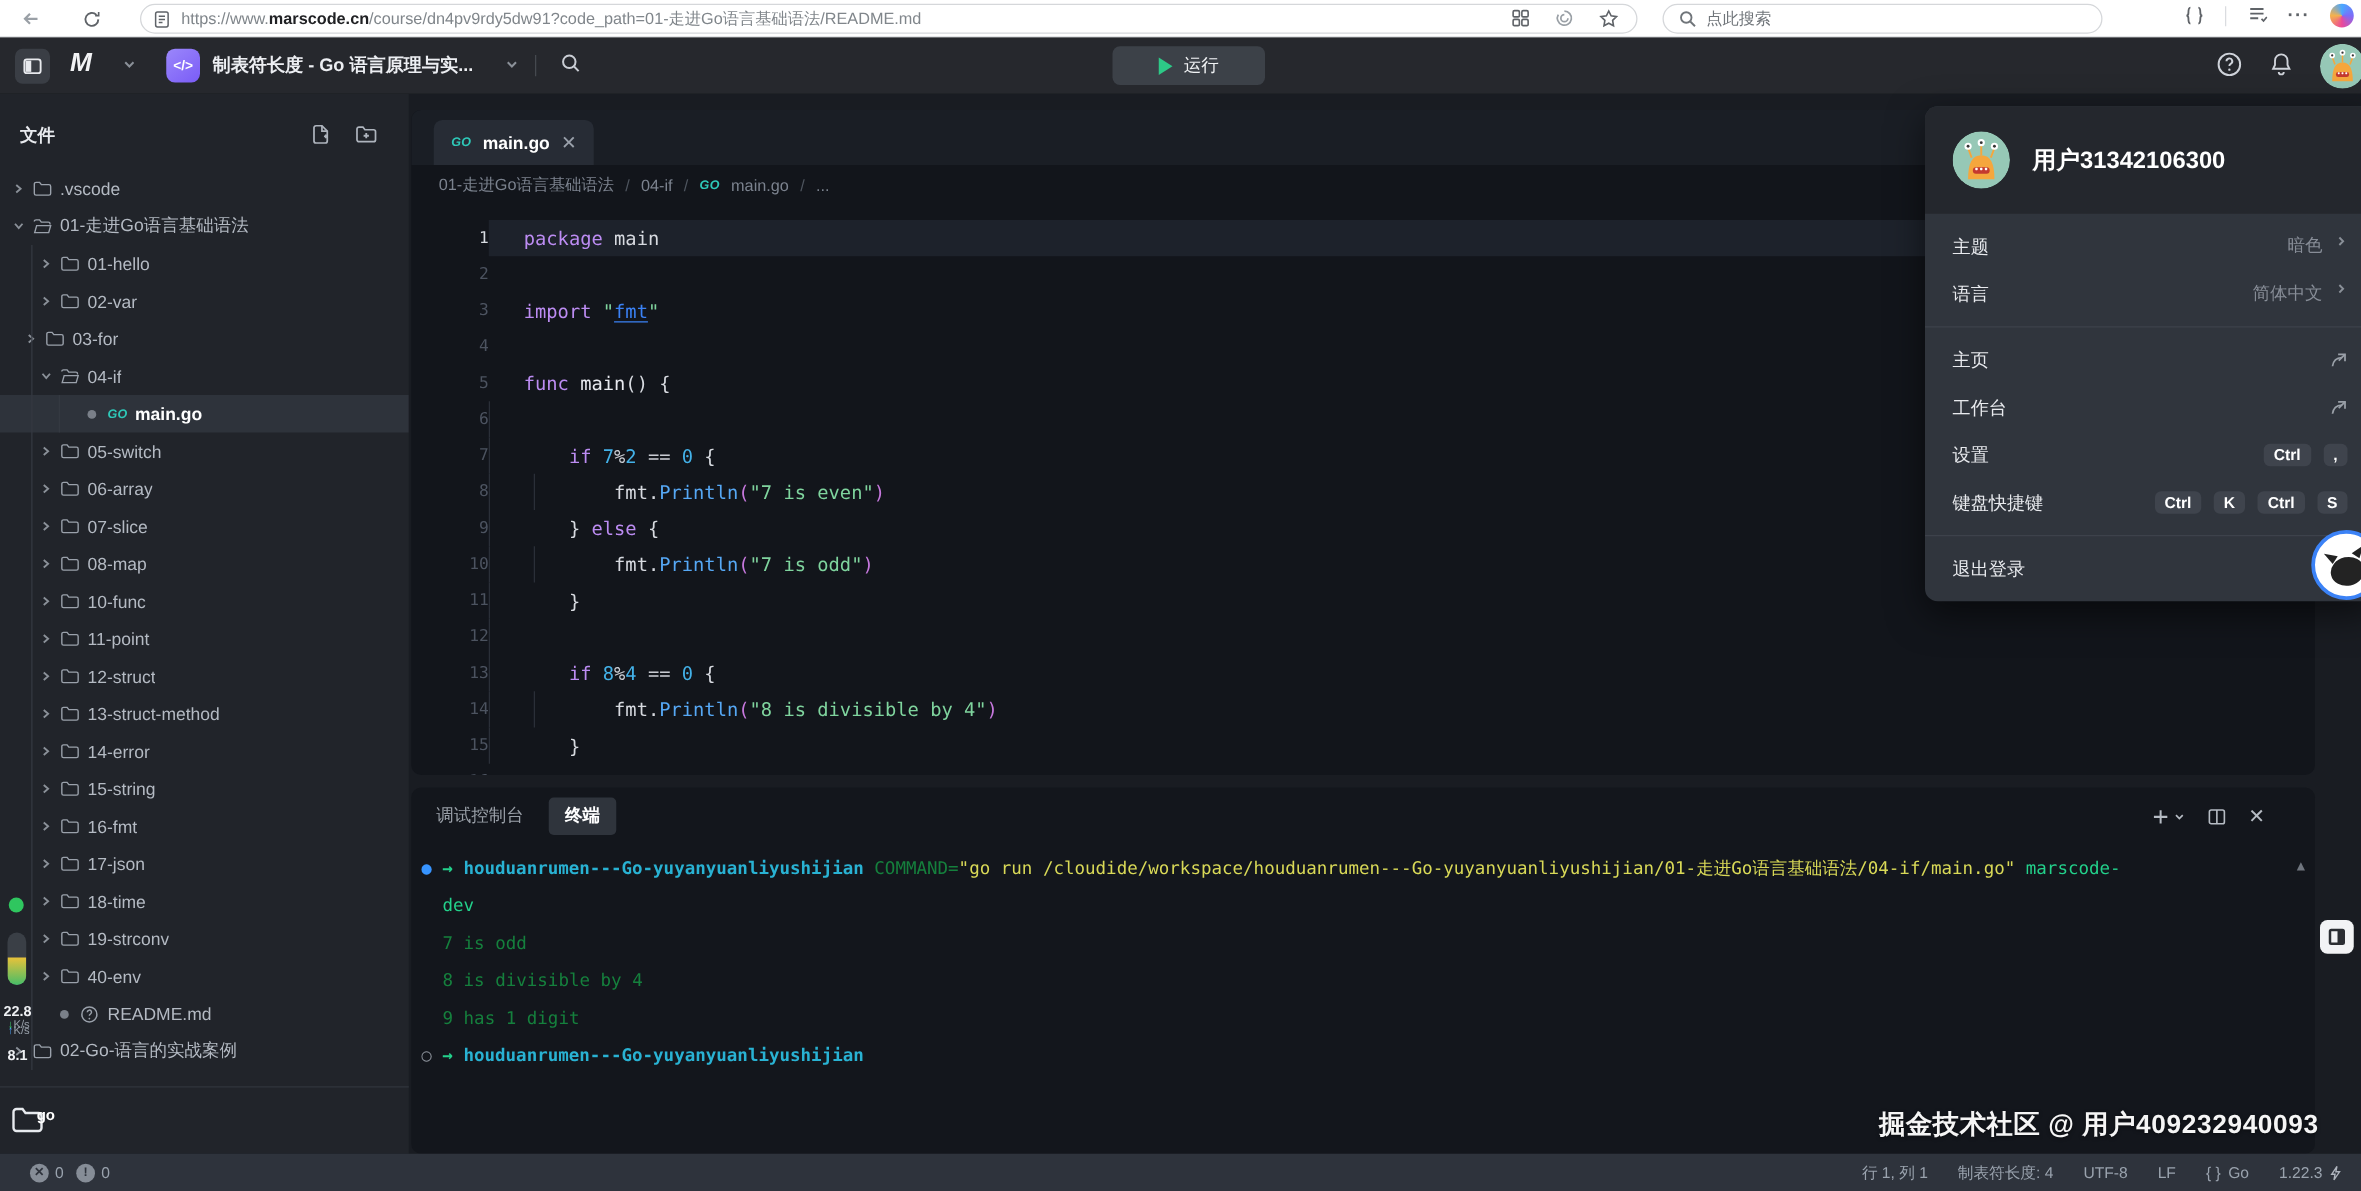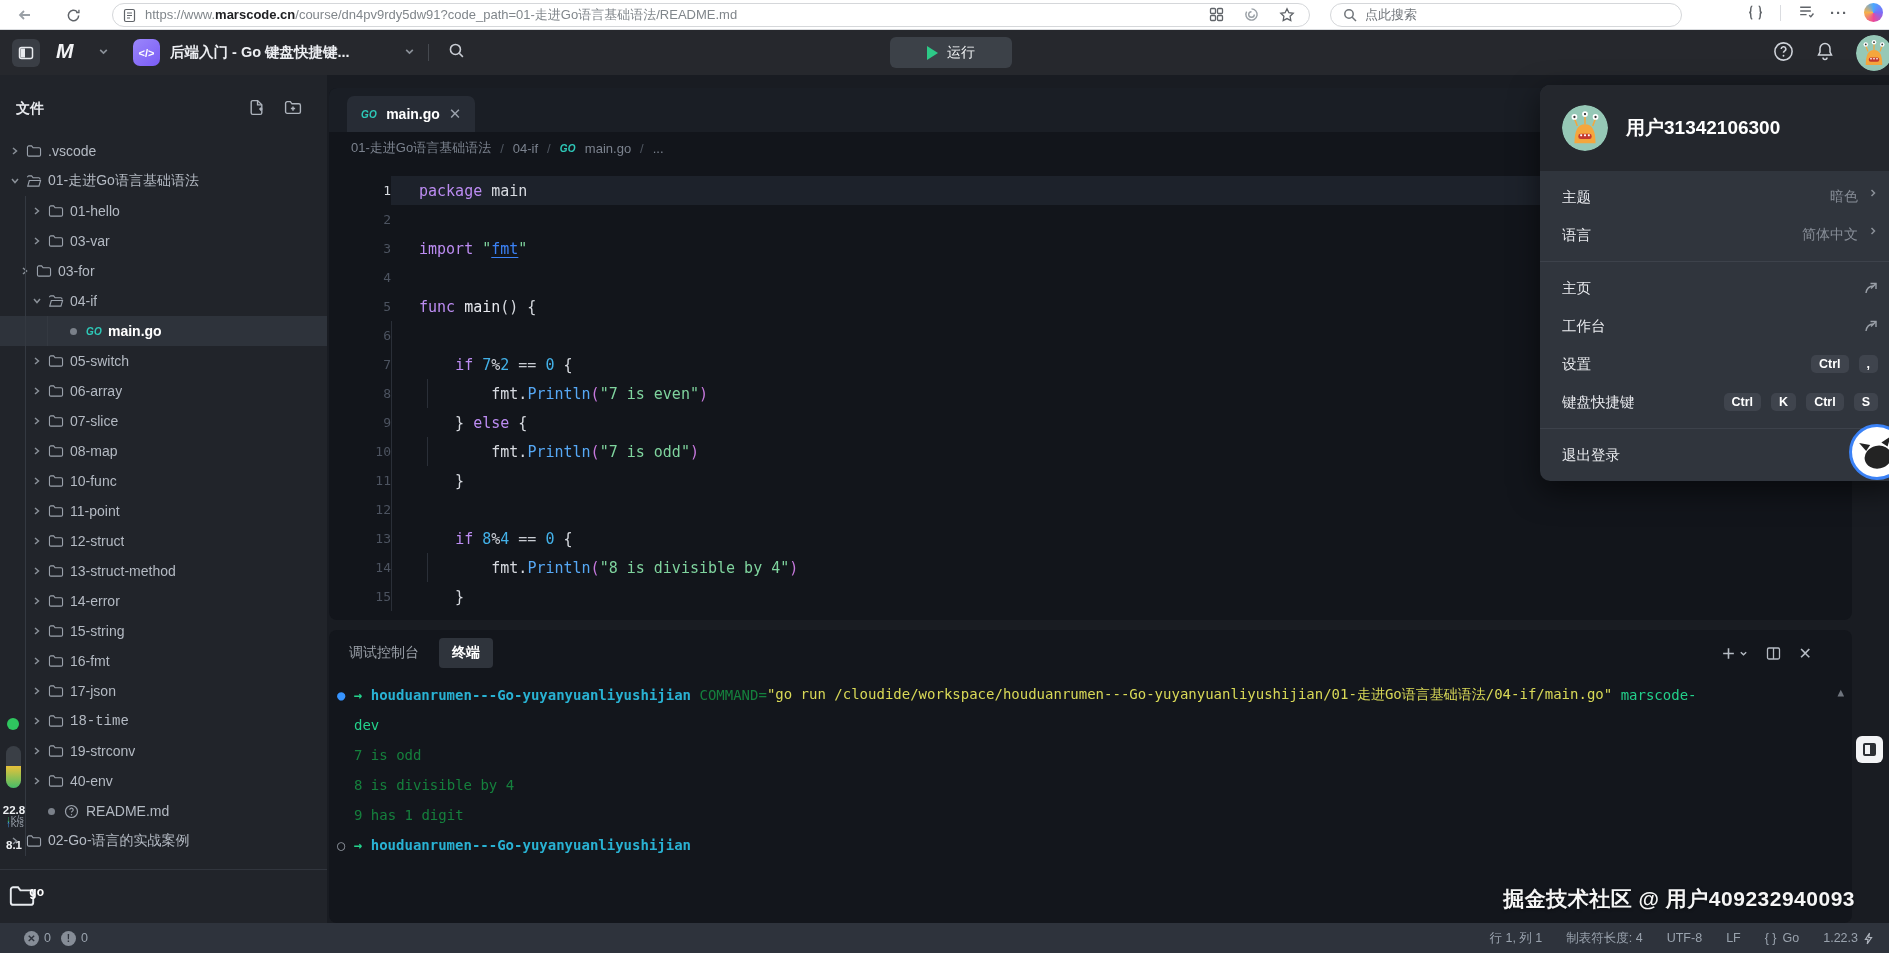--- a/index.html
+++ b/index.html
@@ -214,21 +214,21 @@
           <rect x="2.5" y="3.5" width="4.5" height="9" fill="#e8eaee"></rect>
         </svg>
     </span>
     <span class="mars-logo">M</span>
     <span class="chev chev-1">
         <svg width="11" height="11" viewBox="0 0 10 10" fill="none" stroke="currentColor" stroke-width="1.5">
           <path d="M2 3.5l3 3 3-3"></path>
         </svg>
       </span>
     <span class="course-badge">&lt;/&gt;</span>
-    <span class="course-title">后端入门 - Go 键盘快捷键...</span>
+    <span class="course-title">制表符长度 - Go 语言原理与实...</span>
     <span class="chev chev-2">
         <svg width="11" height="11" viewBox="0 0 10 10" fill="none" stroke="currentColor" stroke-width="1.5">
           <path d="M2 3.5l3 3 3-3"></path>
         </svg>
       </span>
     <span class="hd-div"></span>
     <span class="hd-search">
         <svg width="17" height="17" viewBox="0 0 16 16" fill="none" stroke="currentColor" stroke-width="1.5">
           <circle cx="7" cy="7" r="4.7"></circle>
           <path d="M10.6 10.6L14 14"></path>
@@ -338,21 +338,21 @@
             <span class="t-chev">
               <svg width="10" height="10" viewBox="0 0 10 10" fill="none" stroke="currentColor" stroke-width="1.5">
                 <path d="M3 2l3.5 3L3 8"></path>
               </svg>
             </span>
             <span class="t-icon">
               <svg width="16" height="14" viewBox="0 0 17 15" fill="none" stroke="currentColor" stroke-width="1.2">
                 <path d="M1.5 3.5c0-.8.7-1.5 1.5-1.5h3l1.5 2h6.5c.8 0 1.5.7 1.5 1.5v6c0 .8-.7 1.5-1.5 1.5H3c-.8 0-1.5-.7-1.5-1.5z"></path>
               </svg>
             </span>
-            <span class="t-label">03-var</span>
+            <span class="t-label">02-var</span>
           </div>
           <div class="tree-row" style="padding-left: 20px;">
             <span class="t-chev">
               <svg width="10" height="10" viewBox="0 0 10 10" fill="none" stroke="currentColor" stroke-width="1.5">
                 <path d="M3 2l3.5 3L3 8"></path>
               </svg>
             </span>
             <span class="t-icon">
               <svg width="16" height="14" viewBox="0 0 17 15" fill="none" stroke="currentColor" stroke-width="1.2">
                 <path d="M1.5 3.5c0-.8.7-1.5 1.5-1.5h3l1.5 2h6.5c.8 0 1.5.7 1.5 1.5v6c0 .8-.7 1.5-1.5 1.5H3c-.8 0-1.5-.7-1.5-1.5z"></path>
@@ -531,21 +531,21 @@
                 <path d="M3 2l3.5 3L3 8"></path>
               </svg>
             </span>
             <span class="t-icon">
               <svg width="16" height="14" viewBox="0 0 17 15" fill="none" stroke="currentColor" stroke-width="1.2">
                 <path d="M1.5 3.5c0-.8.7-1.5 1.5-1.5h3l1.5 2h6.5c.8 0 1.5.7 1.5 1.5v6c0 .8-.7 1.5-1.5 1.5H3c-.8 0-1.5-.7-1.5-1.5z"></path>
               </svg>
             </span>
             <span class="t-label">17-json</span>
           </div>
-          <div class="tree-row" style="padding-left: 32px; font-family: Liberation Mono, monospace;">
+          <div class="tree-row" style="padding-left: 32px;">
             <span class="t-chev">
               <svg width="10" height="10" viewBox="0 0 10 10" fill="none" stroke="currentColor" stroke-width="1.5">
                 <path d="M3 2l3.5 3L3 8"></path>
               </svg>
             </span>
             <span class="t-icon">
               <svg width="16" height="14" viewBox="0 0 17 15" fill="none" stroke="currentColor" stroke-width="1.2">
                 <path d="M1.5 3.5c0-.8.7-1.5 1.5-1.5h3l1.5 2h6.5c.8 0 1.5.7 1.5 1.5v6c0 .8-.7 1.5-1.5 1.5H3c-.8 0-1.5-.7-1.5-1.5z"></path>
               </svg>
             </span>

